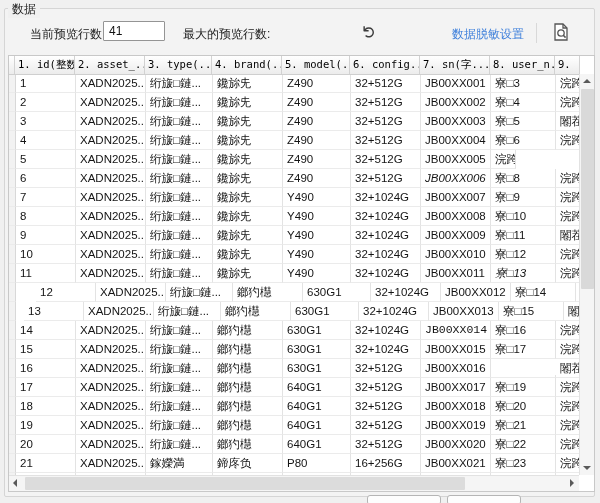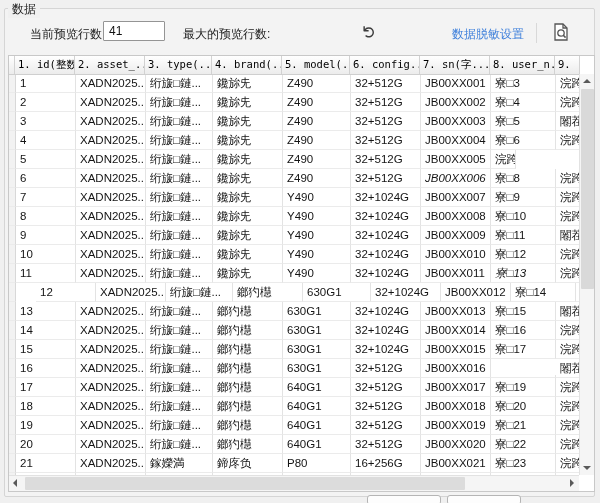--- a/index.html
+++ b/index.html
@@ -265,39 +265,39 @@
         <div class="tcell" style="width: 67px;">绗旇□鏈...</div>
         <div class="tcell" style="width: 70px;">鎯犳櫘</div>
         <div class="tcell" style="width: 68px;">630G1</div>
         <div class="tcell" style="width: 70px;">32+1024G</div>
         <div class="tcell" style="width: 70px;">JB00XX012</div>
         <div class="tcell" style="width: 65px;">寮□14</div>
         <div class="tcell" style="width: 25px;">浣跨敤涓</div>
       </div>
       <div class="trow">
         <div class="tcell rowhead" style="width: 6px;"></div>
-        <div class="tcell" style="width: 60px;">13</div>
+        <div class="tcell" style="width: 60px; margin-left: 8px;">13</div>
         <div class="tcell" style="width: 70px;">XADN2025...</div>
         <div class="tcell" style="width: 67px;">绗旇□鏈...</div>
         <div class="tcell" style="width: 70px;">鎯犳櫘</div>
         <div class="tcell" style="width: 68px;">630G1</div>
         <div class="tcell" style="width: 70px;">32+1024G</div>
         <div class="tcell" style="width: 70px;">JB00XX013</div>
         <div class="tcell" style="width: 65px;">寮□15</div>
         <div class="tcell" style="width: 25px;">闂茬疆</div>
       </div>
       <div class="trow">
         <div class="tcell rowhead" style="width: 6px;"></div>
         <div class="tcell" style="width: 60px;">14</div>
         <div class="tcell" style="width: 70px;">XADN2025...</div>
         <div class="tcell" style="width: 67px;">绗旇□鏈...</div>
         <div class="tcell" style="width: 70px;">鎯犳櫘</div>
         <div class="tcell" style="width: 68px;">630G1</div>
         <div class="tcell" style="width: 70px;">32+1024G</div>
-        <div class="tcell" style="width: 70px;">JB00XX014</div>
+        <div class="tcell" style="width: 70px; font-family: Liberation Mono, monospace;">JB00XX014</div>
         <div class="tcell" style="width: 65px;">寮□16</div>
         <div class="tcell" style="width: 25px;">浣跨敤涓</div>
       </div>
       <div class="trow">
         <div class="tcell rowhead" style="width: 6px;"></div>
         <div class="tcell" style="width: 60px;">15</div>
         <div class="tcell" style="width: 70px;">XADN2025...</div>
         <div class="tcell" style="width: 67px;">绗旇□鏈...</div>
         <div class="tcell" style="width: 70px;">鎯犳櫘</div>
         <div class="tcell" style="width: 68px;">630G1</div>

